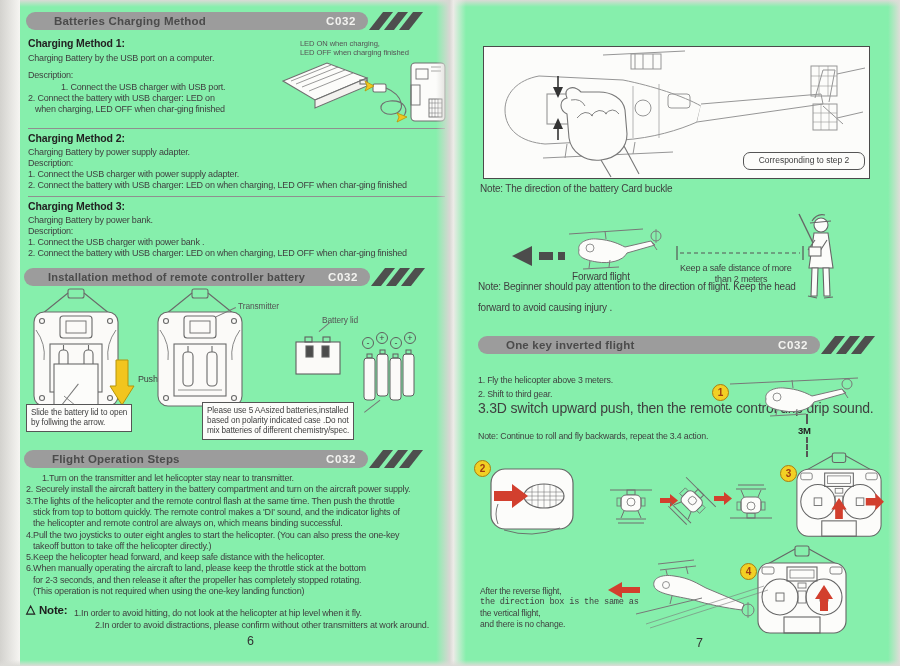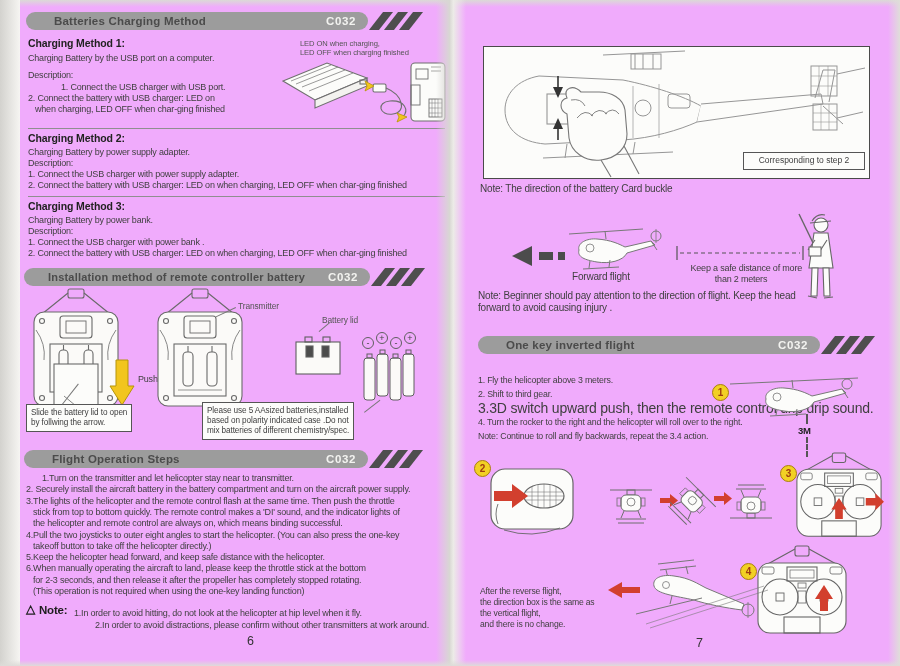--- a/index.html
+++ b/index.html
@@ -1,16 +1,16 @@
 <!DOCTYPE html>
 <html><head>
 <meta charset="utf-8">
 <style>
   html,body{margin:0;padding:0;background:#e9e8e5;}
-  #canvas{position:relative;width:900px;height:666px;background:#f0abfc;
+  #canvas{position:relative;width:900px;height:666px;background:#86efac;
     font-family:"Liberation Sans",sans-serif;overflow:hidden;color:#3e3e3e;}
   .t{position:absolute;font-size:9px;letter-spacing:-0.2px;white-space:nowrap;color:#3f3f3f;line-height:11px;}
   .bld{font-weight:bold;color:#222;font-size:10.5px;letter-spacing:-0.1px;}
   .sm{font-size:7.6px;letter-spacing:-0.1px;color:#555;}
   .hbar{position:absolute;height:18px;background:#9c9c9c;border-radius:10px;}
   .hbar-t{position:absolute;left:28px;top:0;line-height:18px;font-weight:bold;font-size:11.5px;color:#4b4b4b;letter-spacing:0.2px;white-space:nowrap;}
   .hbar-m{position:absolute;right:12px;top:0;line-height:18px;font-weight:bold;font-size:11.5px;color:#f3f3f0;letter-spacing:0.6px;}
   .stripes{position:absolute;display:flex;gap:5px;height:18px;}
   .stripes i{display:block;width:10px;height:18px;background:#4e4e4e;transform:skewX(-38deg);}
   .hr{position:absolute;height:1px;background:#8f8f8f;}
@@ -249,21 +249,21 @@
     <path d="M75,30 L75,42" stroke="#333" stroke-width="1.6"></path>
       <polygon points="70,41 80,41 75,52" fill="#333"></polygon>
     <path d="M75,94 L75,82" stroke="#333" stroke-width="1.6"></path>
       <polygon points="70,83 80,83 75,72" fill="#333"></polygon>
     <g stroke="#787878" fill="#fcfcfa" stroke-width="1.1">
       <path d="M98,46 C90,38 80,42 84,52 C76,54 76,64 84,68 L86,92 C88,106 102,116 118,114 C134,112 144,102 144,88 L142,64 C140,52 128,46 116,46 Z"></path>
       <path d="M94,72 q8,-10 16,-2 M108,70 q8,-10 16,-2 M122,68 q8,-8 14,0 M88,54 q10,-2 14,6" fill="none" stroke-width="0.9"></path>
       <path d="M118,114 L128,131 M141,100 L156,128" fill="none"></path>
     </g>
   </svg>
-  <div class="cap-box" style="left:743px;top:152px;width:120px;height:16px;">Corresponding to step 2</div>
+  <div class="cap-box" style="left:743px;top:152px;width:120px;height:16px;border-radius:7px;">Corresponding to step 2</div>
   <div class="t" style="left:480px;top:183px;font-size:10px;">Note: The direction of the battery Card buckle</div>
 
   <svg style="left:512px;top:246px;" width="52" height="20" viewBox="0 0 52 20">
     <polygon points="0,10 20,0 20,20" fill="#4c4c4c"></polygon>
       <rect x="27" y="6" width="14" height="8" fill="#4c4c4c"></rect>
       <rect x="46" y="6" width="7" height="8" fill="#4c4c4c"></rect>
   </svg>
   <svg style="left:565px;top:226px;" width="100" height="48" viewBox="0 0 100 48">
     <g stroke="#787878" fill="none" stroke-width="1">
       <path d="M4,8 L78,3 M40,5 L41,13"></path>
@@ -277,53 +277,52 @@
   </svg>
   <div class="t" style="left:572px;top:271px;font-size:10px;">Forward flight</div>
 
   <svg style="left:676px;top:246px;" width="128" height="14" viewBox="0 0 128 14">
     <g stroke="#555" stroke-width="1.2">
       <line x1="1" y1="0" x2="1" y2="14"></line>
         <line x1="127" y1="0" x2="127" y2="14"></line>
       <line x1="4" y1="7" x2="124" y2="7" stroke-dasharray="4 3"></line>
     </g>
   </svg>
-  <div class="t" style="left:680px;top:263px;width:122px;text-align:right;font-size:9px;">Keep a safe distance of more</div>
+  <div class="t" style="left:680px;top:263px;width:122px;text-align:left;font-size:9px;">Keep a safe distance of more</div>
   <div class="t" style="left:680px;top:274px;width:122px;text-align:center;font-size:9px;">than 2 meters</div>
 
   <svg style="left:795px;top:210px;" width="52" height="96" viewBox="0 0 52 96">
     <g stroke="#666" fill="none" stroke-width="1.1">
       <path d="M20,37 L4,4" stroke-width="1.4"></path>
       <circle cx="26" cy="15" r="7" fill="#fcfcfa"></circle>
       <path d="M17,11 Q22,3 30,5 M15,13 L36,11"></path>
       <path d="M19,23 L33,23 L38,58 L14,58 Z" fill="#fcfcfa"></path>
       <path d="M20,30 L13,40 M32,30 L25,41"></path>
       <rect x="14" y="37" width="12" height="9" fill="#fcfcfa"></rect>
       <path d="M17,58 L23,58 L22,86 L16,86 Z M28,58 L34,58 L35,86 L29,86 Z" fill="#fcfcfa"></path>
       <path d="M13,86 L22,88 M29,88 L38,87"></path>
     </g>
   </svg>
 
-  <div class="t" style="left:478px;top:290px;font-size:10px;">Note: Beginner should pay attention to the direction of flight. Keep the head</div>
+  <div class="t" style="left:478px;top:281px;font-size:10px;">Note: Beginner should pay attention to the direction of flight. Keep the head</div>
   <div class="t" style="left:478px;top:302px;font-size:10px;">forward to avoid causing injury .</div>
 
   <div class="hbar" style="left:478px;top:336px;width:342px;">
     <span class="hbar-t">One key inverted flight</span>
     <span class="hbar-m">C032</span>
   </div>
   <div class="stripes" style="left:828px;top:336px;">
       <i></i>
       <i></i>
       <i></i>
     </div>
 
   <div class="t" style="left:478px;top:375px;font-size:8.8px;">1. Fly the helicopter above 3 meters.</div>
   <div class="t" style="left:478px;top:389px;font-size:8.8px;">2. Shift to third gear.</div>
   <div class="t" style="left:478px;top:403px;font-size:14px;">3.3D switch upward push, then the remote control drip drip sound.</div>
-  <div class="t" style="left:478px;top:417px;font-size:8.8px;">4. Turn the rocker to the right and the helicopter will roll over to the right.</div>
   <div class="t" style="left:478px;top:431px;font-size:8.8px;">Note: Continue to roll and fly backwards, repeat the 3.4 action.</div>
 
   <div class="badge" style="left:712px;top:384px;">1</div>
   <svg style="left:730px;top:368px;" width="130" height="48" viewBox="0 0 130 48">
     <g stroke="#787878" fill="none" stroke-width="1">
       <path d="M0,16 L128,10 M62,12 L63,20"></path>
       <path d="M36,31 C34,24 44,19 54,20 C68,21 76,25 82,28 L112,21 L116,25 L84,34 C80,42 66,45 54,43 C42,41 34,38 36,31 Z" fill="#fcfcfa"></path>
       <path d="M112,21 L118,30"></path>
         <circle cx="117" cy="16" r="5"></circle>
       <circle cx="47" cy="29" r="4" stroke-width="0.8"></circle>
@@ -422,21 +421,21 @@
       <circle cx="70" cy="52" r="18"></circle>
         <rect x="66" y="48" width="8" height="8" stroke-width="0.9"></rect>
       <rect x="44" y="38" width="8" height="5" stroke-width="0.8"></rect>
         <rect x="44" y="46" width="8" height="12" stroke-width="0.8"></rect>
       <rect x="30" y="72" width="36" height="16"></rect>
     </g>
     <polygon points="66,66 74,66 74,54 79,54 70,40 61,54 66,54" fill="#d23f2e"></polygon>
   </svg>
 
   <div class="t" style="left:480px;top:586px;font-size:8.6px;">After the reverse flight,</div>
-  <div class="t" style="left:480px;top:597px;font-size:8.6px;">the direction box is the same as</div>
+  <div class="t" style="left:480px;top:597px;font-size:8.6px;font-family:Liberation Mono, monospace;">the direction box is the same as</div>
   <div class="t" style="left:480px;top:608px;font-size:8.6px;">the vertical flight,</div>
   <div class="t" style="left:480px;top:619px;font-size:8.6px;">and there is no change.</div>
 
   <svg style="left:606px;top:552px;" width="170" height="78" viewBox="0 0 170 78">
     <polygon points="2,38 16,30 16,35 34,35 34,41 16,41 16,46" fill="#d23f2e"></polygon>
     <g stroke="#787878" fill="none" stroke-width="1">
       <path d="M52,12 L88,8 M54,18 L90,14 M60,18 L62,26 M80,14 L82,22"></path>
       <path d="M48,34 C46,26 56,22 68,24 C84,26 92,32 100,36 L138,52 L136,58 C120,56 100,52 88,48 C70,44 50,42 48,34 Z" fill="#fcfcfa"></path>
       <path d="M30,62 L96,46 M66,44 L64,52"></path>
       <circle cx="142" cy="58" r="6"></circle>

